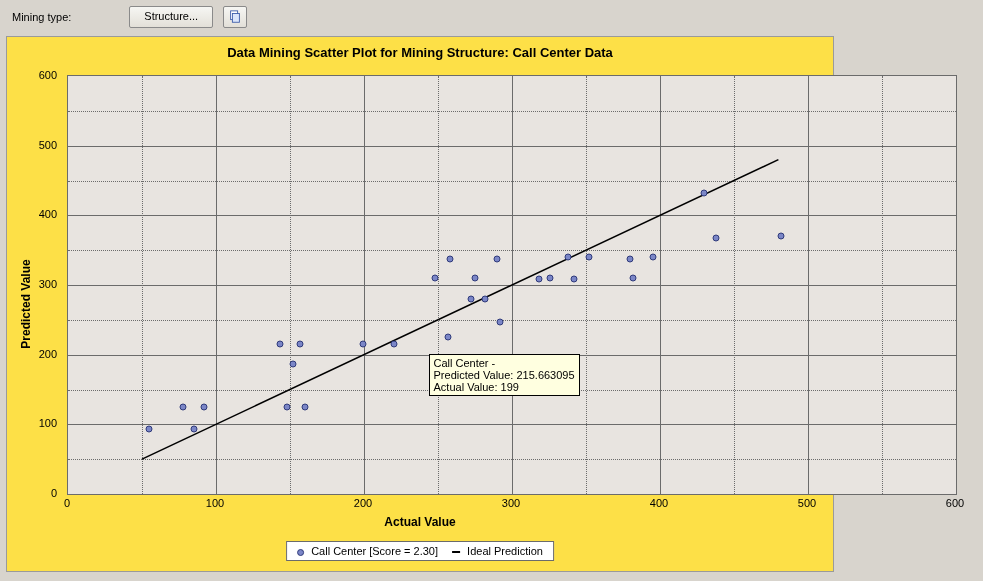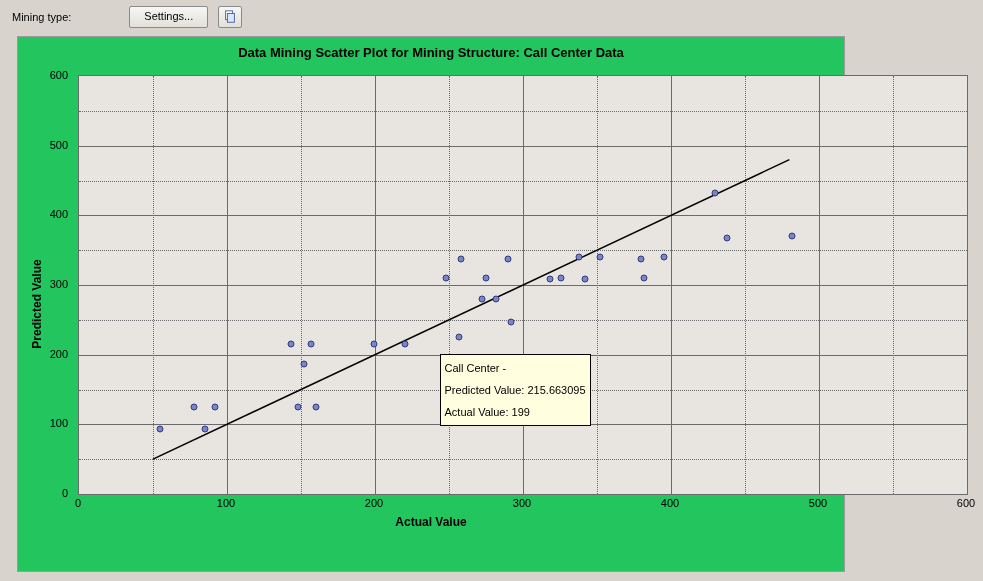--- a/index.html
+++ b/index.html
@@ -68,25 +68,25 @@
     border: 1px solid #8a8a8a;
     border-radius: 2px;
     display: flex;
     align-items: center;
     justify-content: center;
   }
   .copy-svg { width: 14px; height: 14px; }
 
   .chart-frame {
     position: absolute;
-    left: 17px;
+    left: 6px;
     top: 36px;
     width: 828px;
     height: 536px;
-    background: #22c55e;
+    background: #fde047;
     border: 1px solid #9a9a9a;
     box-sizing: border-box;
   }
   .chart-title {
     text-align: center;
     font-weight: bold;
     font-size: 13px;
     padding: 8px 0 4px 0;
     color: #000;
   }
@@ -137,21 +137,21 @@
     border: 1px solid #2f3a7a;
     transform: translate(-50%, -50%);
     box-sizing: border-box;
   }
   .tooltip {
     position: absolute;
     background: #ffffe0;
     border: 1px solid #000;
     font-size: 11px;
     padding: 2px 4px;
-    line-height: 22px;
+    line-height: 12px;
     color: #000;
     white-space: pre;
   }
 
   .xticks, .yticks { position: absolute; font-size: 11px; color: #000; }
   .xticks { left: 60px; top: 460px; width: 890px; height: 18px; }
   .xtick { position: absolute; transform: translateX(-50%); }
   .yticks { left: 0; top: 38px; width: 56px; height: 420px; }
   .ytick { position: absolute; right: 6px; transform: translateY(-50%); text-align: right; width: 40px; }
 
@@ -187,21 +187,21 @@
 </style>
 </head>
 <body>
 
 <div class="toolbar">
   <span class="toolbar-label">Mining type:</span>
 
 
   <div style="width:20px"></div>
 
-  <div class="btn">Settings...</div>
+  <div class="btn">Structure...</div>
 
   <div class="iconbtn">
     <svg class="copy-svg" viewBox="0 0 16 16">
       <rect x="3" y="1" width="8" height="10" fill="#fff" stroke="#3a5aa9"></rect>
       <rect x="5" y="4" width="8" height="10" fill="#dbe6fb" stroke="#3a5aa9"></rect>
     </svg>
   </div>
 </div>
 
 <div class="chart-frame">
@@ -281,13 +281,23 @@
   <div class="yticks" id="yticks">
       <span class="ytick" style="top: 418px;">0</span>
       <span class="ytick" style="top: 348.333px;">100</span>
       <span class="ytick" style="top: 278.667px;">200</span>
       <span class="ytick" style="top: 209px;">300</span>
       <span class="ytick" style="top: 139.333px;">400</span>
       <span class="ytick" style="top: 69.6667px;">500</span>
       <span class="ytick" style="top: 0px;">600</span>
     </div>
 
+  <div class="legend">
+    <span>
+      <span class="dot"></span>
+      <span>Call Center [Score = 2.30]</span>
+    </span>
+    <span>
+      <span class="bar"></span>
+      <span>Ideal Prediction</span>
+    </span>
+  </div>
 </div>
 
 </body></html>

